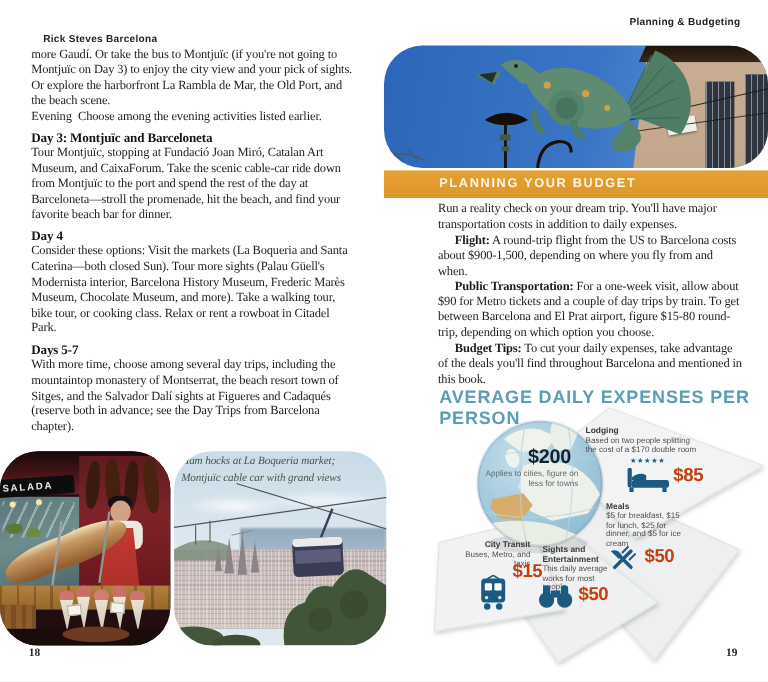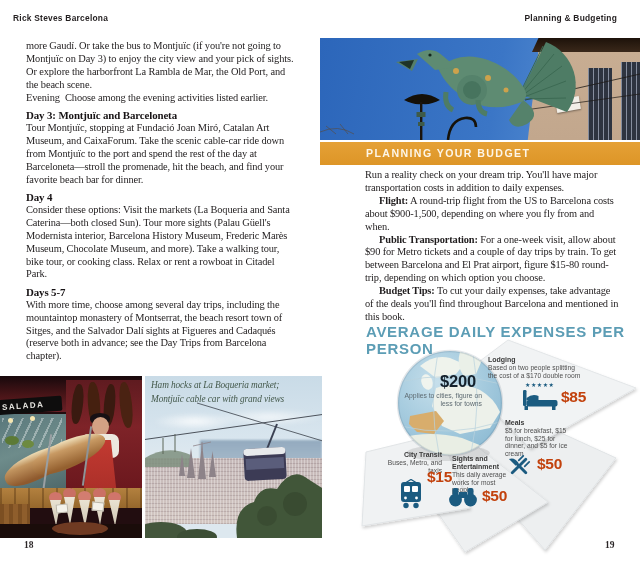--- a/index.html
+++ b/index.html
@@ -10,21 +10,21 @@
   .runhead{font-family:"Liberation Sans",sans-serif;font-size:8.4px;font-weight:bold;
            letter-spacing:.25px;color:#231f20;top:13px;}
   
   .lp-body{left:26px;top:40px;width:272px;font-size:10.4px;line-height:12.9px;letter-spacing:-.12px;}
   .lp-body p{margin:0;}
   .cont{margin-left:39px;}
   .ev-row{display:flex;}
   .ev-label{width:39px;flex:none;}
   h3.day{font-size:10.9px;font-weight:bold;margin:4.5px 0 0;color:#15121365;color:#171315;}
   
-  .photo{overflow:hidden;}
+  .photo{overflow:hidden;border-radius:32px;}
   .ham-photo{left:0;top:376px;width:142px;height:162px;background:#220d10;}
   .cable-photo{left:145px;top:376px;width:177px;height:162px;background:linear-gradient(180deg,#c9dbe7 0%,#d8e5ee 38%,#dde8ef 48%);}
   .dragon-photo{left:320px;top:38px;width:320px;height:102px;background:linear-gradient(100deg,#2c66ba 0%,#3b76c6 55%,#4a83cd 70%);}
   .caption{left:6px;top:3px;width:140px;font-style:italic;font-size:9.3px;line-height:13.8px;
            color:#43584a;letter-spacing:-.1px;}
   .pagenum{font-family:Liberation Serif, serif;font-size:9.5px;font-weight:bold;color:#2b2627;top:540px;}
   
   .banner{left:320px;top:142px;width:350px;height:23px;background:linear-gradient(180deg,#e5a136,#dd9527);}
   .banner span{display:block;padding-left:46px;line-height:23px;font-family:"Liberation Sans",sans-serif;
                font-size:10.6px;font-weight:bold;letter-spacing:1.4px;color:#fdf6e8;}
@@ -49,21 +49,21 @@
   .city{background:
         repeating-linear-gradient(90deg,rgba(255,255,255,.30) 0 1px,transparent 1px 3px),
         repeating-linear-gradient(0deg,rgba(110,88,96,.22) 0 1px,transparent 1px 4px),
         linear-gradient(180deg,#c6b9b9 0%,#ccc0bd 50%,#d2c6c1 100%);}
 </style>
 </head>
 <body>
 
 <div class="spread">
 
-  <div class="abs runhead" style="left:13px;">Rick Steves Barcelona</div>
+  <div class="abs runhead" style="left:36px;margin-top:14px;">Rick Steves Barcelona</div>
 
   <div class="abs lp-body">
     <p class="cont">more Gaudí. Or take the bus to Montjuïc (if you're not going to Montjuïc on Day 3) to enjoy the city view and your pick of sights. Or explore the harborfront La Rambla de Mar, the Old Port, and the beach scene.</p>
     <div class="ev-row">
       <span class="ev-label">Evening</span>
       <span>Choose among the evening activities listed earlier.</span>
     </div>
     <h3 class="day">Day 3: Montjuïc and Barceloneta</h3>
     <p>Tour Montjuïc, stopping at Fundació Joan Miró, Catalan Art Museum, and CaixaForum. Take the scenic cable-car ride down from Montjuïc to the port and spend the rest of the day at Barceloneta—stroll the promenade, hit the beach, and find your favorite beach bar for dinner.</p>
     <h3 class="day">Day 4</h3>

